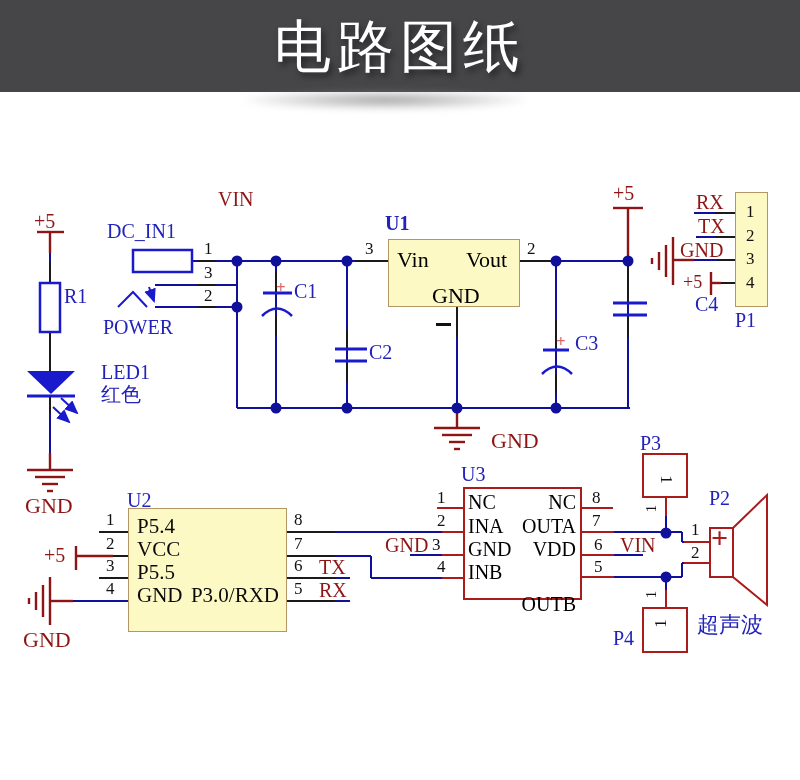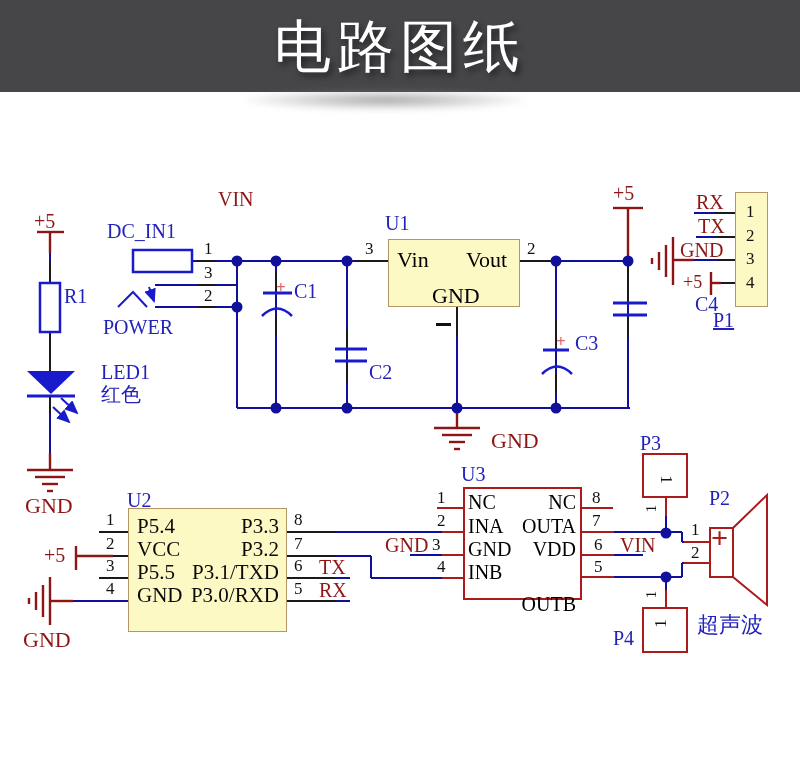--- a/index.html
+++ b/index.html
@@ -222,62 +222,59 @@
   <div class="lbl bl" style="left:101px;top:384px;">红色</div>
   <div class="lbl pw s22" style="left:25px;top:495px;">GND</div>
 
   <div class="lbl bl" style="left:107px;top:221px;">DC_IN1</div>
   <div class="lbl bl" style="left:103px;top:317px;">POWER</div>
   <div class="lbl num" style="left:204px;top:240px;">1</div>
   <div class="lbl num" style="left:204px;top:264px;">3</div>
   <div class="lbl num" style="left:204px;top:287px;">2</div>
   <div class="lbl pw" style="left:218px;top:189px;">VIN</div>
 
-  <div class="lbl bl" style="left:385px;top:213px;">U1</div>
+  <div class="lbl bl" style="left:385px;top:213px;font-weight:bold;">U1</div>
   <div class="lbl num" style="left:365px;top:240px;">3</div>
   <div class="lbl num" style="left:527px;top:240px;">2</div>
   <div class="lbl s22" style="left:397px;top:249px;">Vin</div>
   <div class="lbl s22" style="left:466px;top:249px;">Vout</div>
   <div class="lbl s22" style="left:432px;top:285px;">GND</div>
 
   <div class="lbl plus" style="left:276px;top:279px;">+</div>
   <div class="lbl bl" style="left:294px;top:281px;">C1</div>
-  <div class="lbl bl" style="left:369px;top:362px;">C2</div>
+  <div class="lbl bl" style="left:369px;top:342px;">C2</div>
   <div class="lbl plus" style="left:556px;top:333px;">+</div>
   <div class="lbl bl" style="left:575px;top:333px;">C3</div>
   <div class="lbl bl" style="left:648px;top:294px;margin-left:47px;">C4</div>
   <div class="lbl pw" style="left:613px;top:183px;">+5</div>
   <div class="lbl pw s22" style="left:491px;top:430px;">GND</div>
 
   <div class="lbl pw" style="left:696px;top:192px;">RX</div>
   <div class="lbl pw" style="left:698px;top:216px;">TX</div>
   <div class="lbl pw" style="left:680px;top:240px;">GND</div>
   <div class="lbl pw s18" style="left:683px;top:273px;">+5</div>
   <div class="lbl num" style="left:746px;top:203px;">1</div>
   <div class="lbl num" style="left:746px;top:227px;">2</div>
   <div class="lbl num" style="left:746px;top:250px;">3</div>
   <div class="lbl num" style="left:746px;top:274px;">4</div>
-  <div class="lbl bl" style="left:713px;top:310px;text-decoration:underline;">P1</div>
+  <div class="lbl bl" style="left:735px;top:310px;">P1</div>
 
   <div class="lbl bl" style="left:127px;top:490px;">U2</div>
   <div class="lbl num" style="left:106px;top:511px;">1</div>
   <div class="lbl num" style="left:106px;top:535px;">2</div>
   <div class="lbl num" style="left:106px;top:557px;">3</div>
   <div class="lbl num" style="left:106px;top:580px;">4</div>
   <div class="lbl num" style="left:294px;top:511px;">8</div>
   <div class="lbl num" style="left:294px;top:535px;">7</div>
   <div class="lbl num" style="left:294px;top:557px;">6</div>
   <div class="lbl num" style="left:294px;top:580px;">5</div>
   <div class="lbl ic" style="left:137px;top:516px;">P5.4</div>
   <div class="lbl ic" style="left:137px;top:539px;">VCC</div>
   <div class="lbl ic" style="left:137px;top:562px;">P5.5</div>
   <div class="lbl ic" style="left:137px;top:585px;">GND</div>
-  <div class="lbl ic rt" style="left:150px;top:516px;width:129px;">P3.3</div>
-  <div class="lbl ic rt" style="left:150px;top:539px;width:129px;">P3.2</div>
-  <div class="lbl ic rt" style="left:150px;top:562px;width:129px;">P3.1/TXD</div>
   <div class="lbl ic rt" style="left:150px;top:585px;width:129px;">P3.0/RXD</div>
   <div class="lbl pw" style="left:44px;top:545px;">+5</div>
   <div class="lbl pw s22" style="left:23px;top:629px;">GND</div>
   <div class="lbl pw" style="left:319px;top:557px;">TX</div>
   <div class="lbl pw" style="left:319px;top:580px;">RX</div>
 
   <div class="lbl bl" style="left:461px;top:464px;">U3</div>
   <div class="lbl num" style="left:437px;top:489px;">1</div>
   <div class="lbl num" style="left:437px;top:512px;">2</div>
   <div class="lbl num" style="left:432px;top:536px;">3</div>

